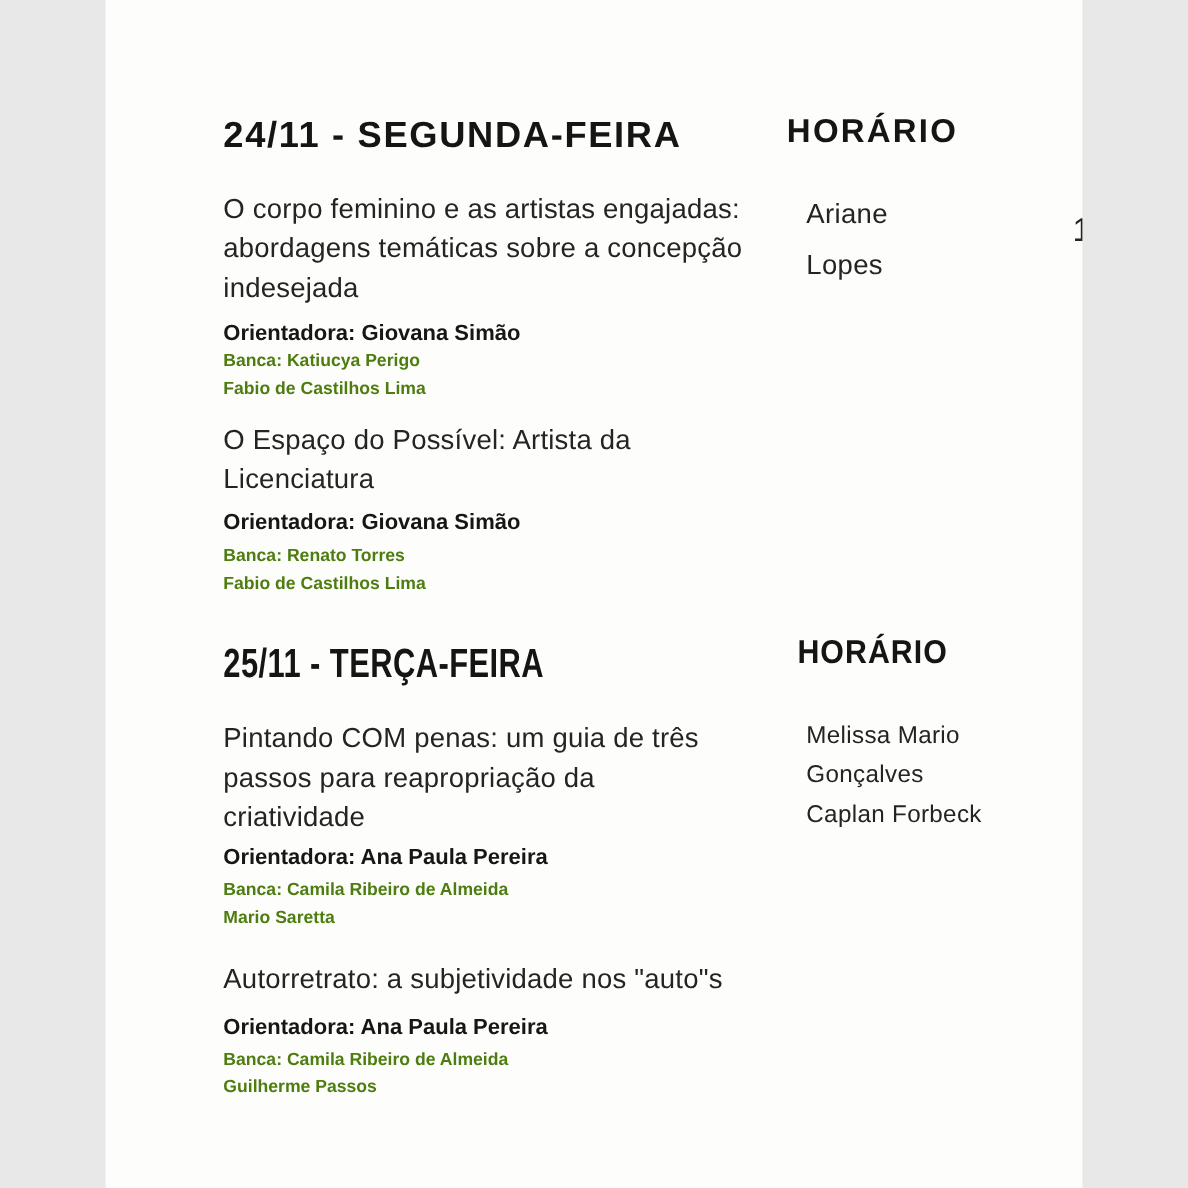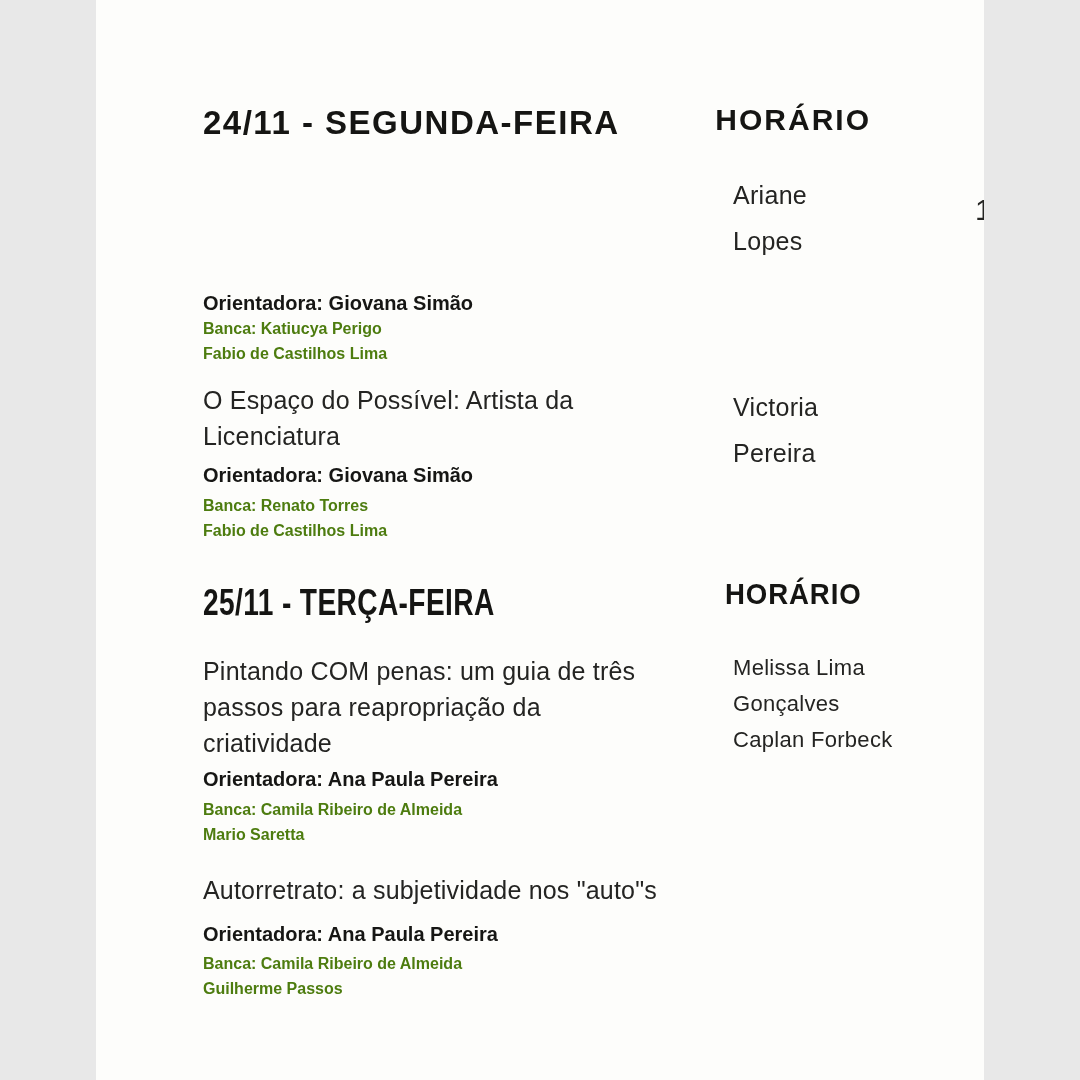--- a/index.html
+++ b/index.html
@@ -125,58 +125,55 @@
   .h4 { left: 852px; top: 868px; }
 </style>
 </head>
 <body>
 
 <div class="canvas">
 
   <div class="abs day-header day-header-1">24/11 - SEGUNDA-FEIRA</div>
   <div class="abs time-header time-header-1">HORÁRIO</div>
 
+  <div class="abs session-title t1">O corpo feminino e as artistas engajadas: abordagens temáticas sobre a concepção indesejada</div>
   <div class="abs advisor a1">Orientadora: Giovana Simão</div>
   <div class="abs committee b1">
     <div>Banca: Katiucya Perigo</div>
     <div>Fabio de Castilhos Lima</div>
   </div>
   <div class="abs student student-lg n1">
     <div>Ariane</div>
     <div>Lopes</div>
   </div>
   <div class="abs session-time h1">19:00</div>
 
   <div class="abs session-title t2">O Espaço do Possível: Artista da Licenciatura</div>
   <div class="abs advisor a2">Orientadora: Giovana Simão</div>
   <div class="abs committee b2">
     <div>Banca: Renato Torres</div>
     <div>Fabio de Castilhos Lima</div>
   </div>
-  <div class="abs student student-lg n2">
-    <div>Victoria</div>
-    <div>Pereira</div>
-  </div>
   <div class="abs session-time h2">20:30</div>
 
   <div class="abs day-header day-header-2">
     <span class="squeeze">25/11 - TERÇA-FEIRA</span>
   </div>
   <div class="abs time-header time-header-2">
     <span class="squeeze">HORÁRIO</span>
   </div>
 
   <div class="abs session-title t3">Pintando COM penas: um guia de três passos para reapropriação da criatividade</div>
   <div class="abs advisor a3">Orientadora: Ana Paula Pereira</div>
   <div class="abs committee b3">
     <div>Banca: Camila Ribeiro de Almeida</div>
     <div>Mario Saretta</div>
   </div>
   <div class="abs student student-md n3">
-    <div>Melissa Lima</div>
+    <div>Melissa Mario</div>
     <div>Gonçalves</div>
     <div>Caplan Forbeck</div>
   </div>
   <div class="abs session-time h3">19:00</div>
 
   <div class="abs session-title t4">Autorretrato: a subjetividade nos "auto"s</div>
   <div class="abs advisor a4">Orientadora: Ana Paula Pereira</div>
   <div class="abs committee b4">
     <div>Banca: Camila Ribeiro de Almeida</div>
     <div>Guilherme Passos</div>

